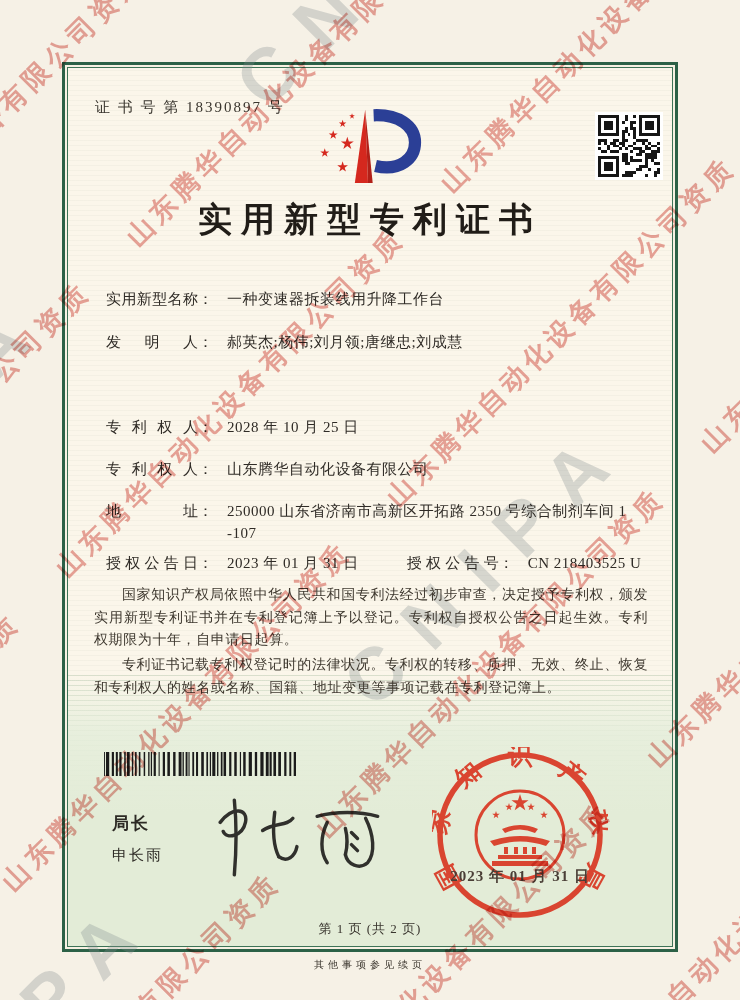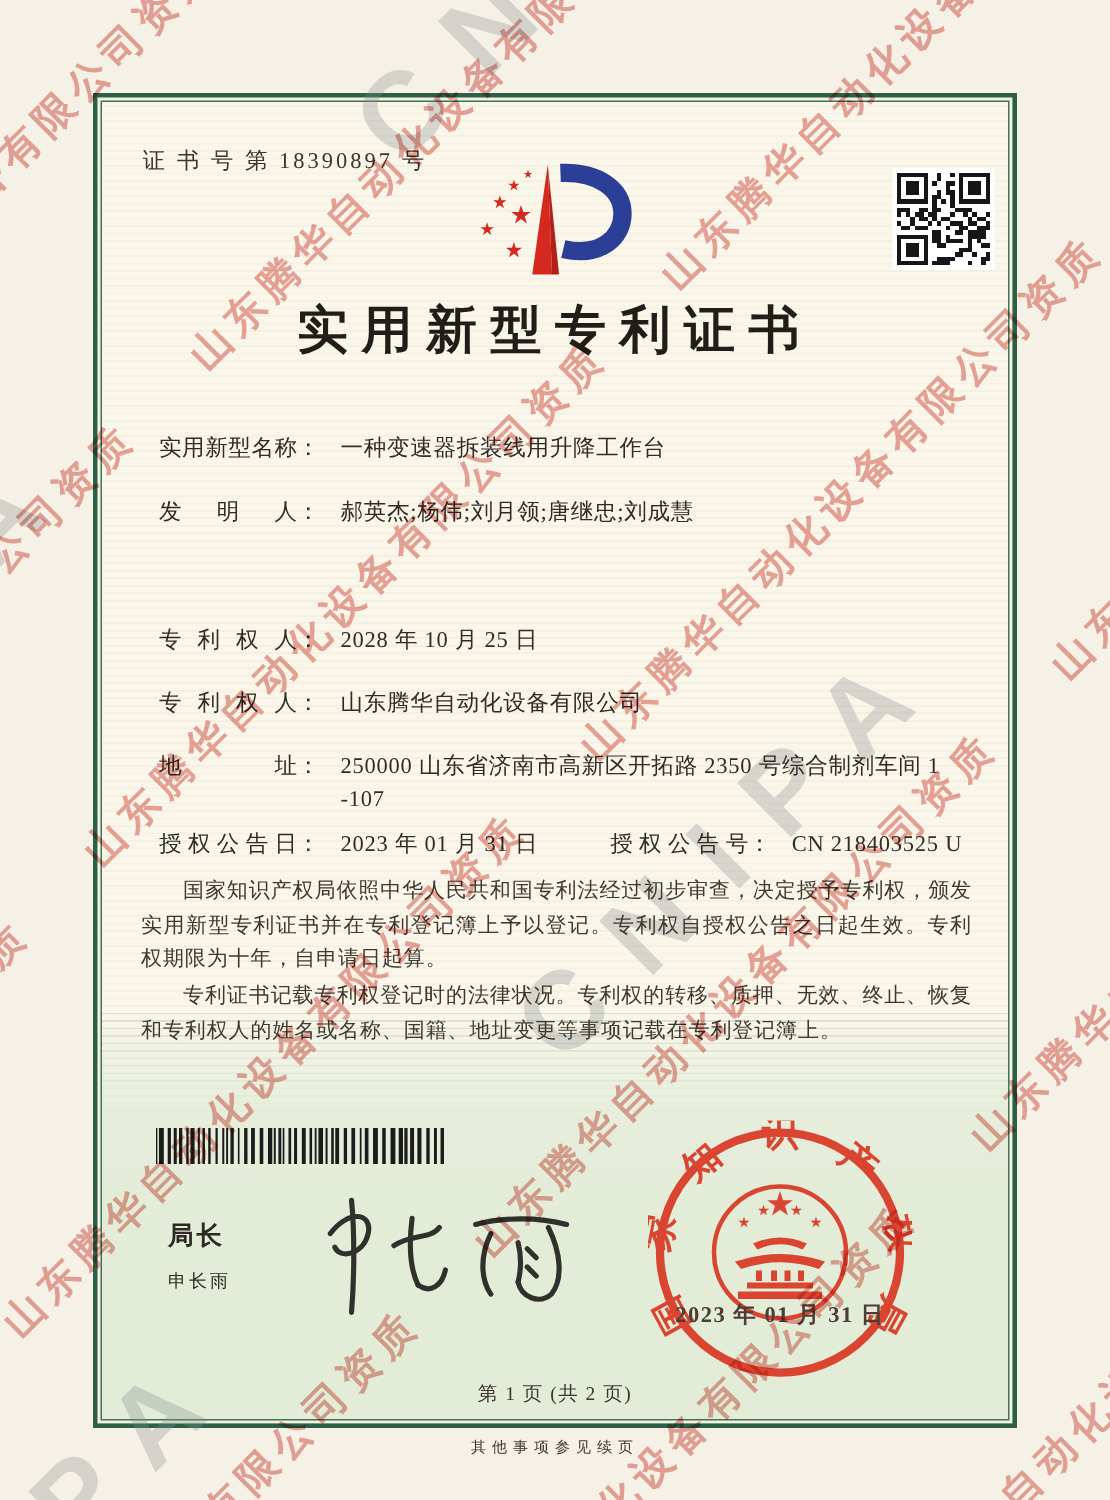--- a/index.html
+++ b/index.html
@@ -30,21 +30,21 @@
          letter-spacing:9px;color:#211d18;}
   .frow{left:106px;width:540px;font-size:15px;line-height:22px;}
   .flabel{display:inline-block;width:92px;text-align:justify;text-align-last:justify;vertical-align:top;letter-spacing:0;}
   .fcolon{display:inline-block;vertical-align:top;}
   .fvalue{display:inline-block;vertical-align:top;white-space:pre-line;max-width:430px;letter-spacing:0.5px;margin-left:14px;}
   .grant-group2{margin-left:48px;}
   .paras{left:94px;top:584px;width:554px;font-size:14px;line-height:1.62;color:#3e382f;text-align:justify;}
   .paras p{margin:0 0 2px 0;text-indent:2em;letter-spacing:0.6px;}
   .barcode{left:104px;top:752px;width:192px;height:24px;}
   .signer-title{left:112px;top:812px;font-size:17px;letter-spacing:2px;color:#2d2a25;font-weight:bold;}
-  .signer-name{left:112px;top:846px;font-size:12px;letter-spacing:2px;color:#2d2a25;}
+  .signer-name{left:112px;top:846px;font-size:15px;letter-spacing:2px;color:#2d2a25;}
   .sig-svg{left:198px;top:792px;width:212px;height:86px;}
   .seal-svg{left:432px;top:747px;width:176px;height:176px;opacity:0.9;}
   .seal-date{left:428px;top:867px;width:184px;text-align:center;font-size:15px;letter-spacing:1px;
              color:#4a3e36;font-weight:bold;}
   .footer-page{left:0;top:920px;width:740px;text-align:center;font-size:13px;color:#3a362f;letter-spacing:1px;}
   .cont-note{left:0;top:958px;width:740px;text-align:center;font-size:10px;color:#3c372f;letter-spacing:4px;}
 </style>
 </head>
 <body>
 

